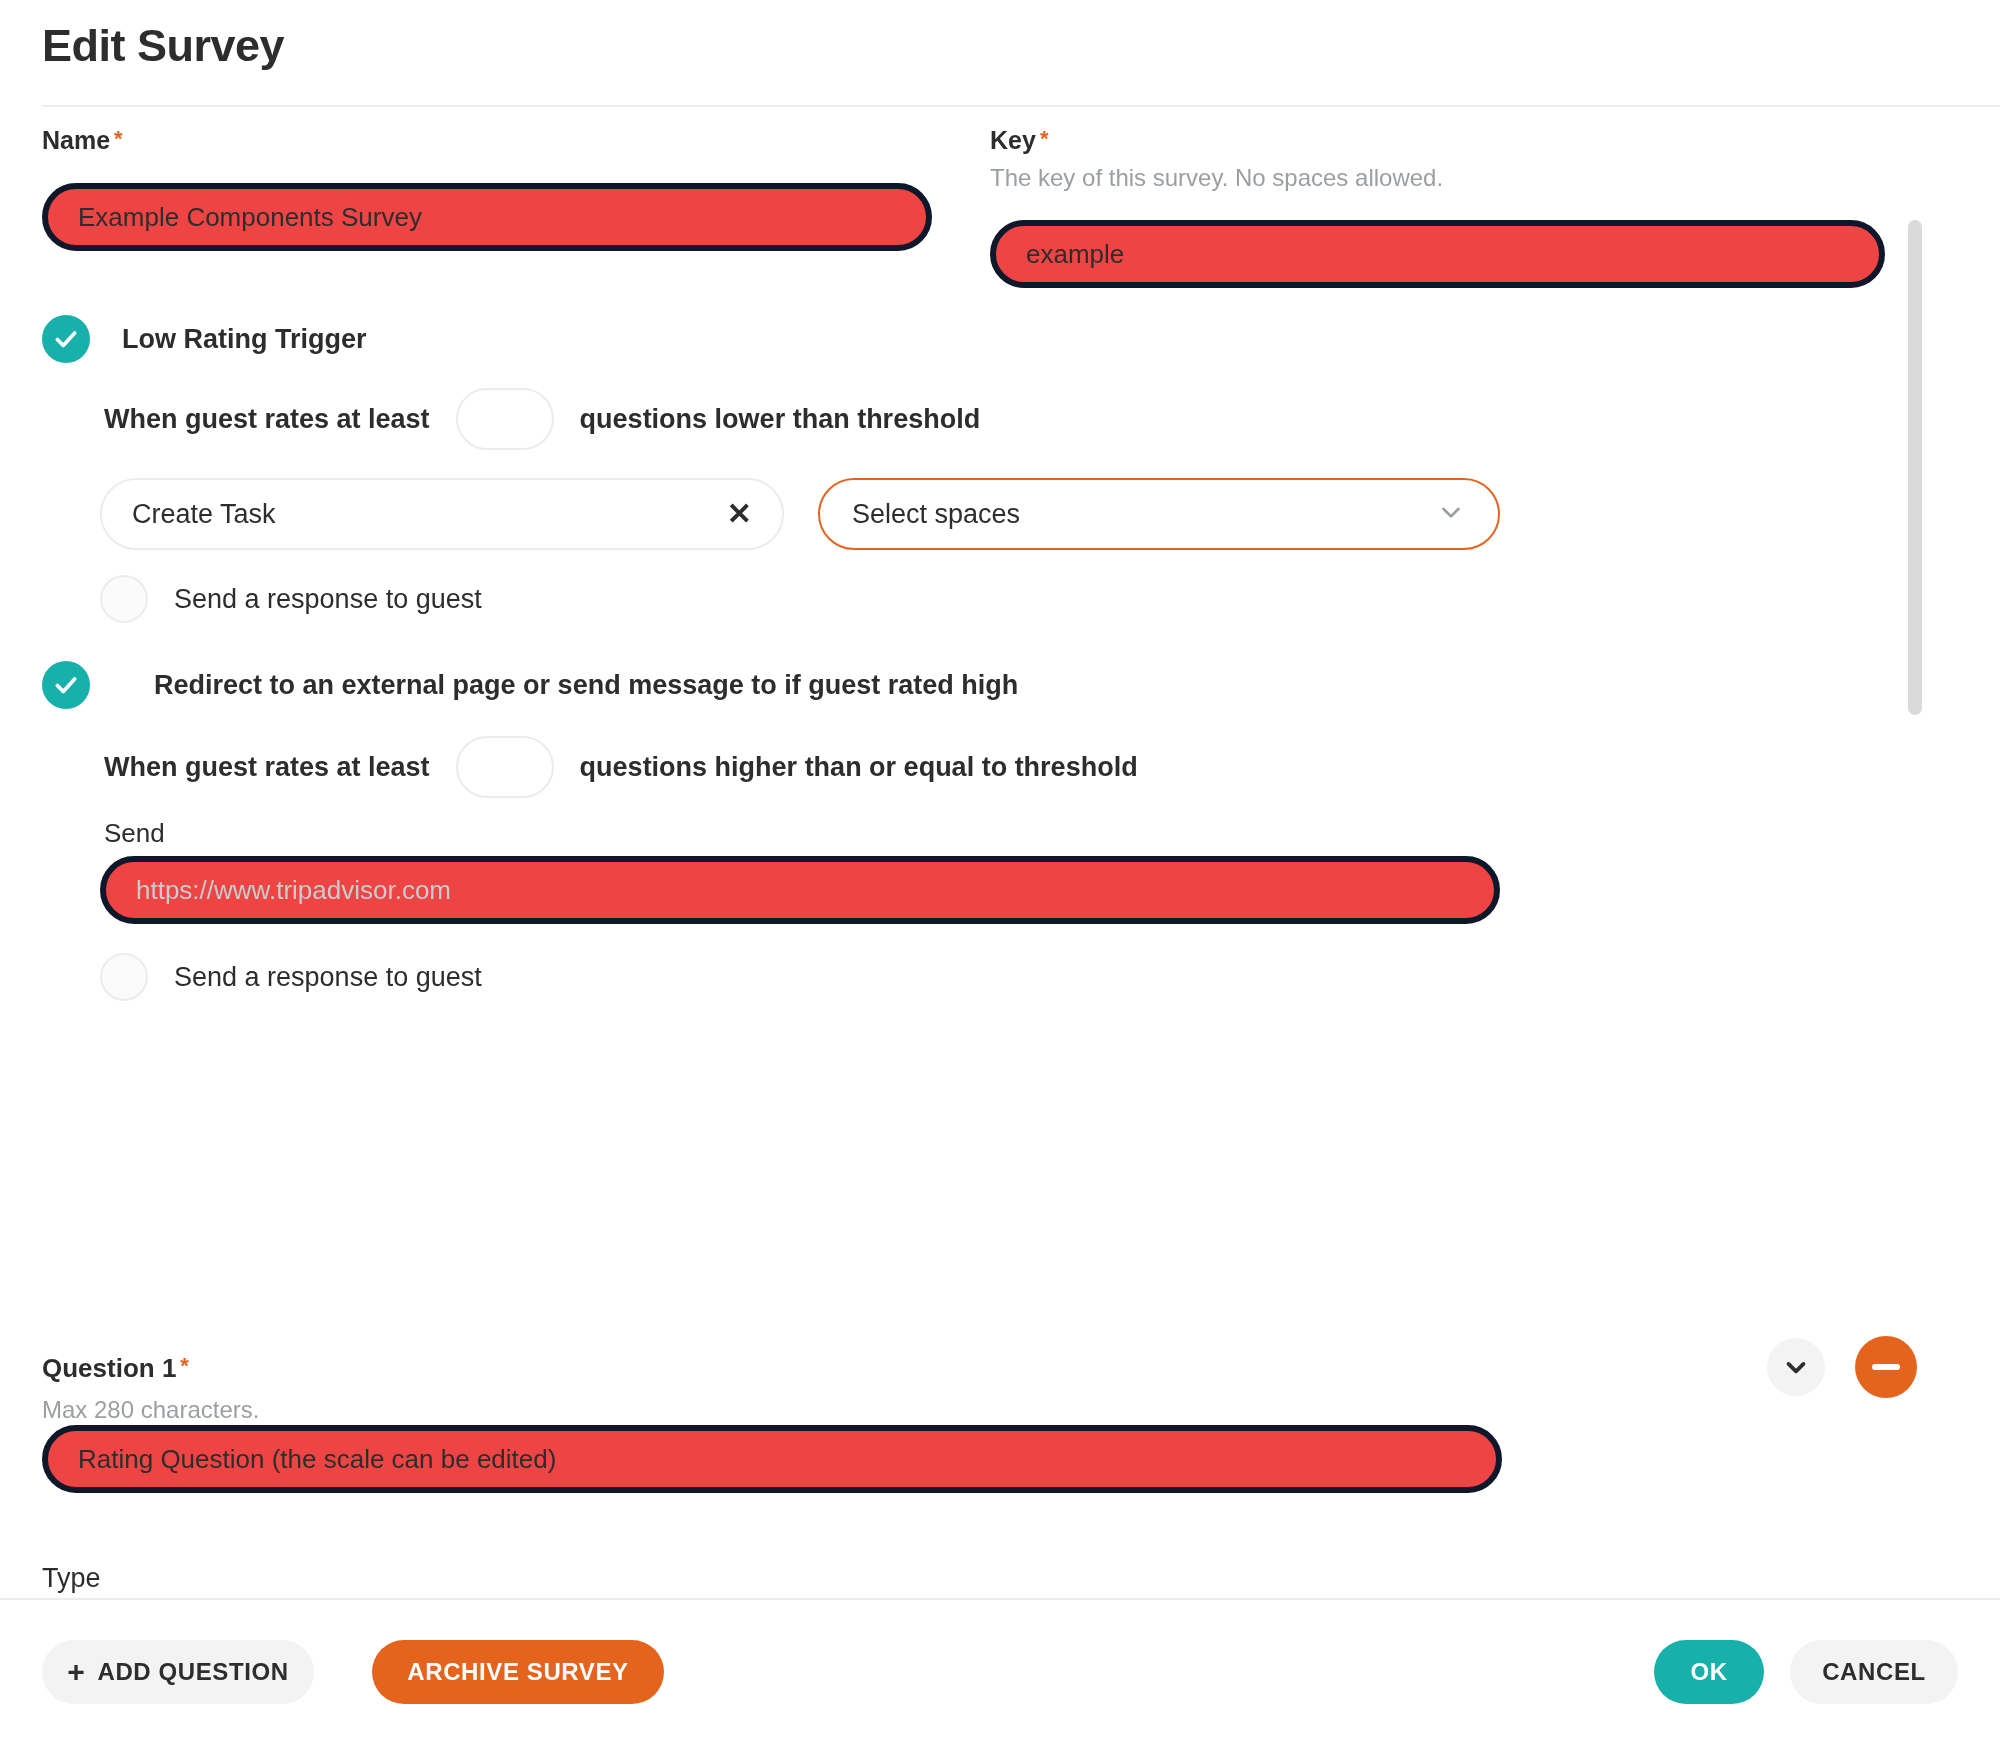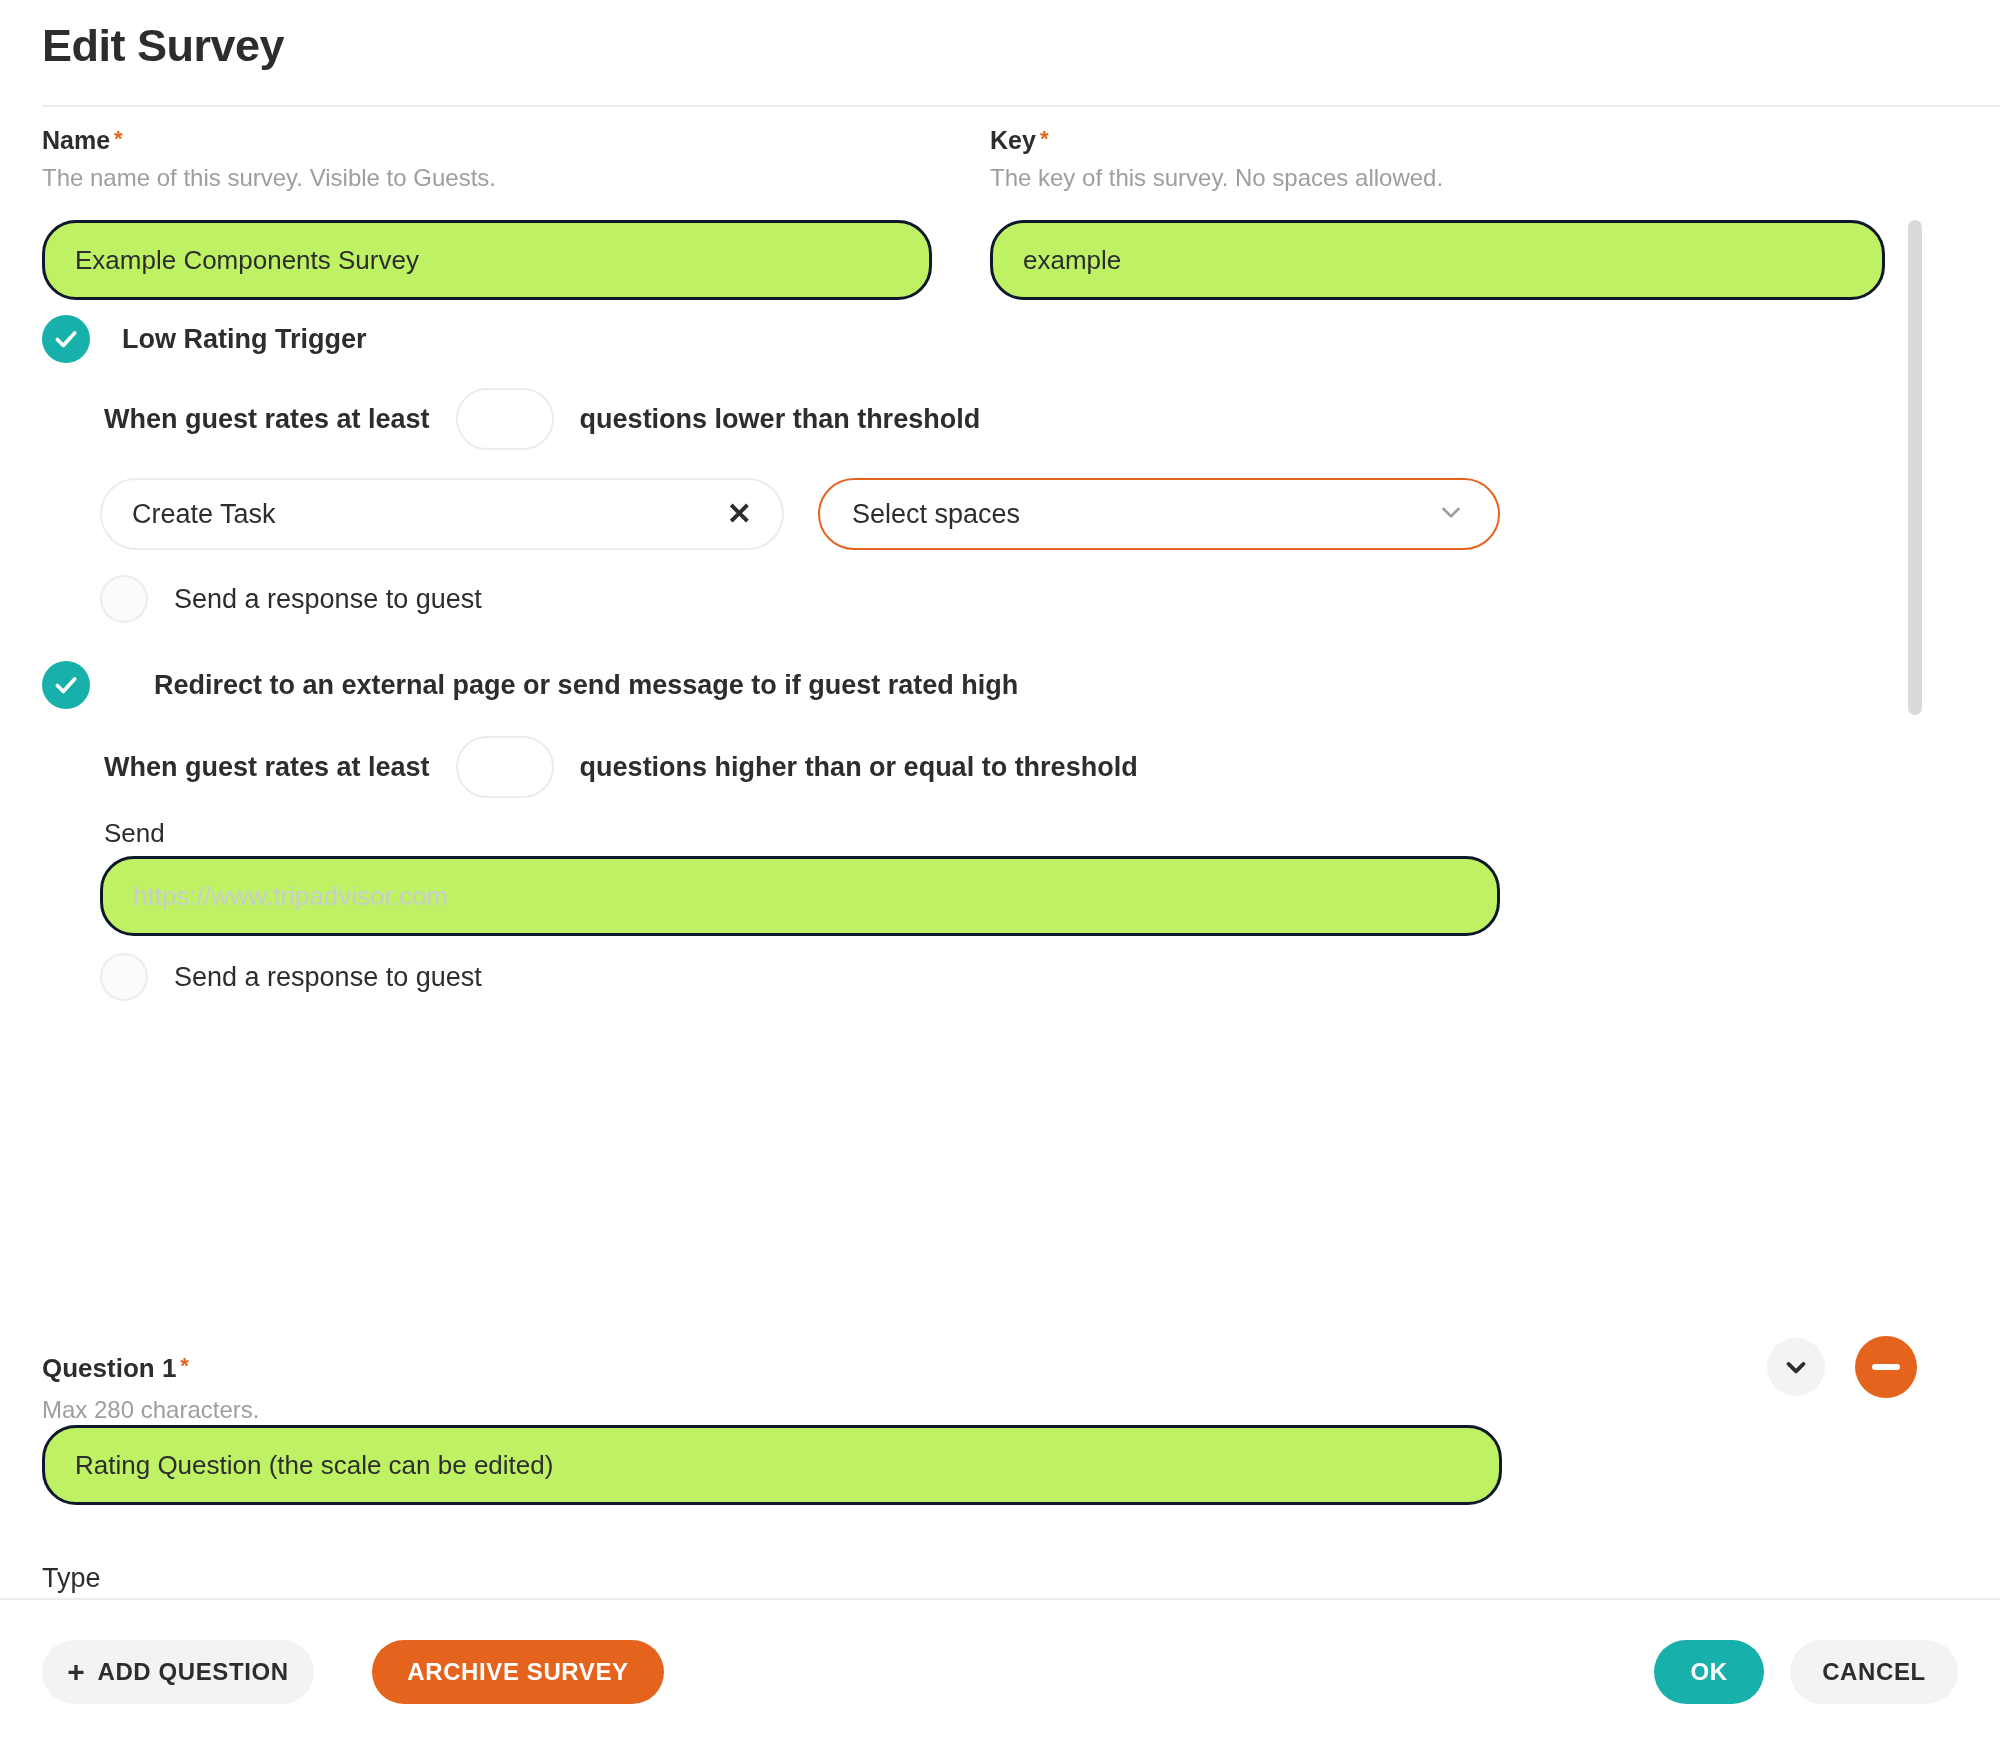--- a/index.html
+++ b/index.html
@@ -87,24 +87,24 @@
     vertical-align: top;
   }
   .field-hint {
     font-size: 24px;
     color: #9b9fa2;
     line-height: 1;
     margin-top: 13px;
   }
   .text-input {
     box-sizing: border-box;
-    height: 80px;
-    border: 3px solid #0f172a;
+    height: 68px;
+    border: 6px solid #0f172a;
     border-radius: 34px;
-    background: #bef264;
+    background: #ef4444;
     font-family: "Liberation Sans", sans-serif;
     font-size: 26px;
     color: #2d2d2d;
     padding: 0 30px;
     outline: none;
     display: flex;
     align-items: center;
   }
   .text-input::placeholder { color: #c9ccce; }
 
@@ -342,21 +342,20 @@
   <div class="dialog-title">Edit Survey</div>
   <div class="title-divider"></div>
 
   <div class="scroll-body">
     <div class="scroll-inner">
 
       <div class="col-name">
         <div class="field-label">
           <span>Name</span><span class="req-star">*</span>
         </div>
-        <div class="field-hint">The name of this survey. Visible to Guests.</div>
         <div class="input-row">
           <input class="text-input w-full-in" type="text" value="Example Components Survey" style="">
         </div>
       </div>
 
       <div class="col-key">
         <div class="field-label">
           <span>Key</span><span class="req-star">*</span>
         </div>
         <div class="field-hint">The key of this survey. No spaces allowed.</div>

